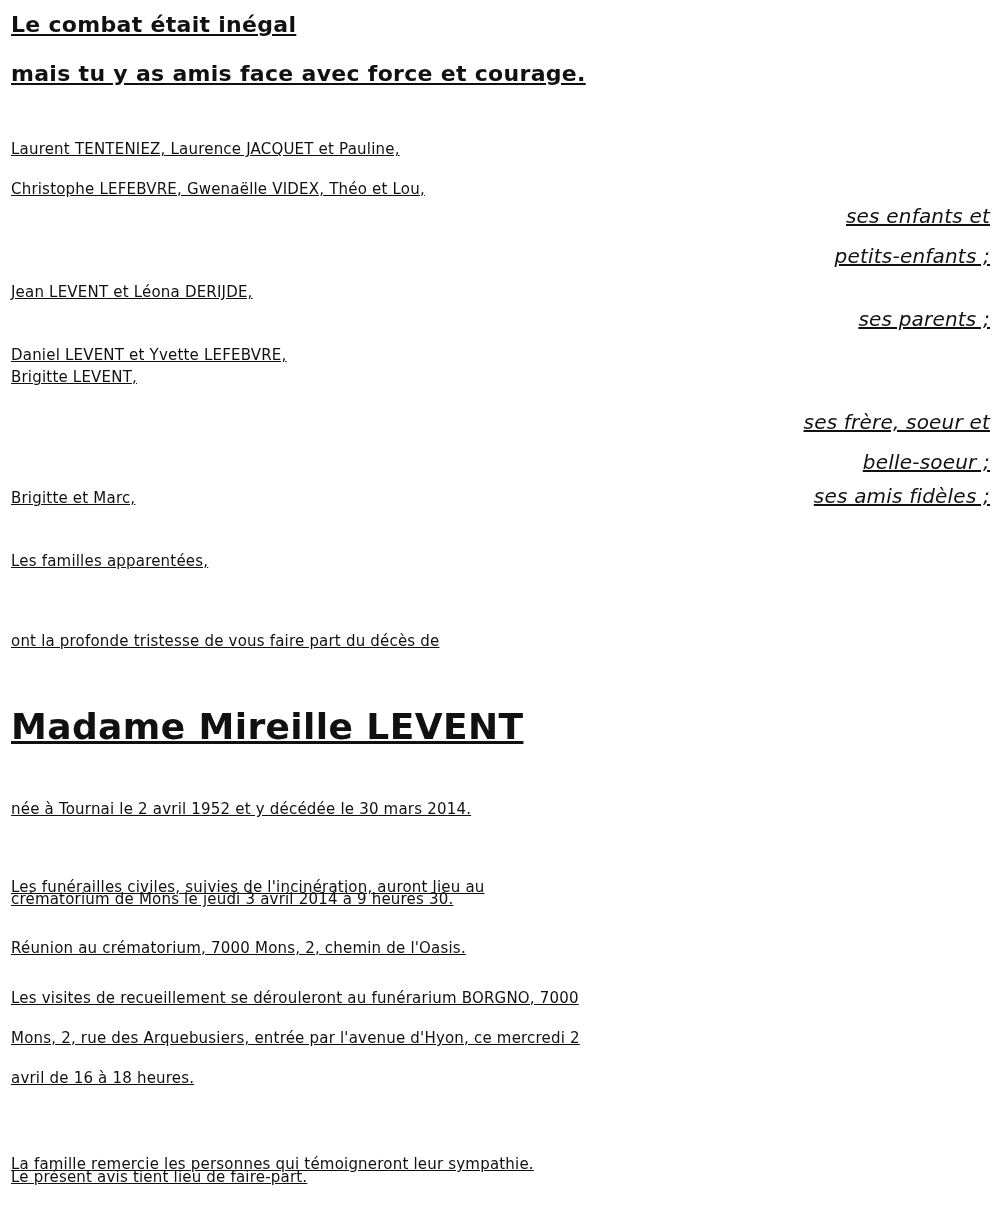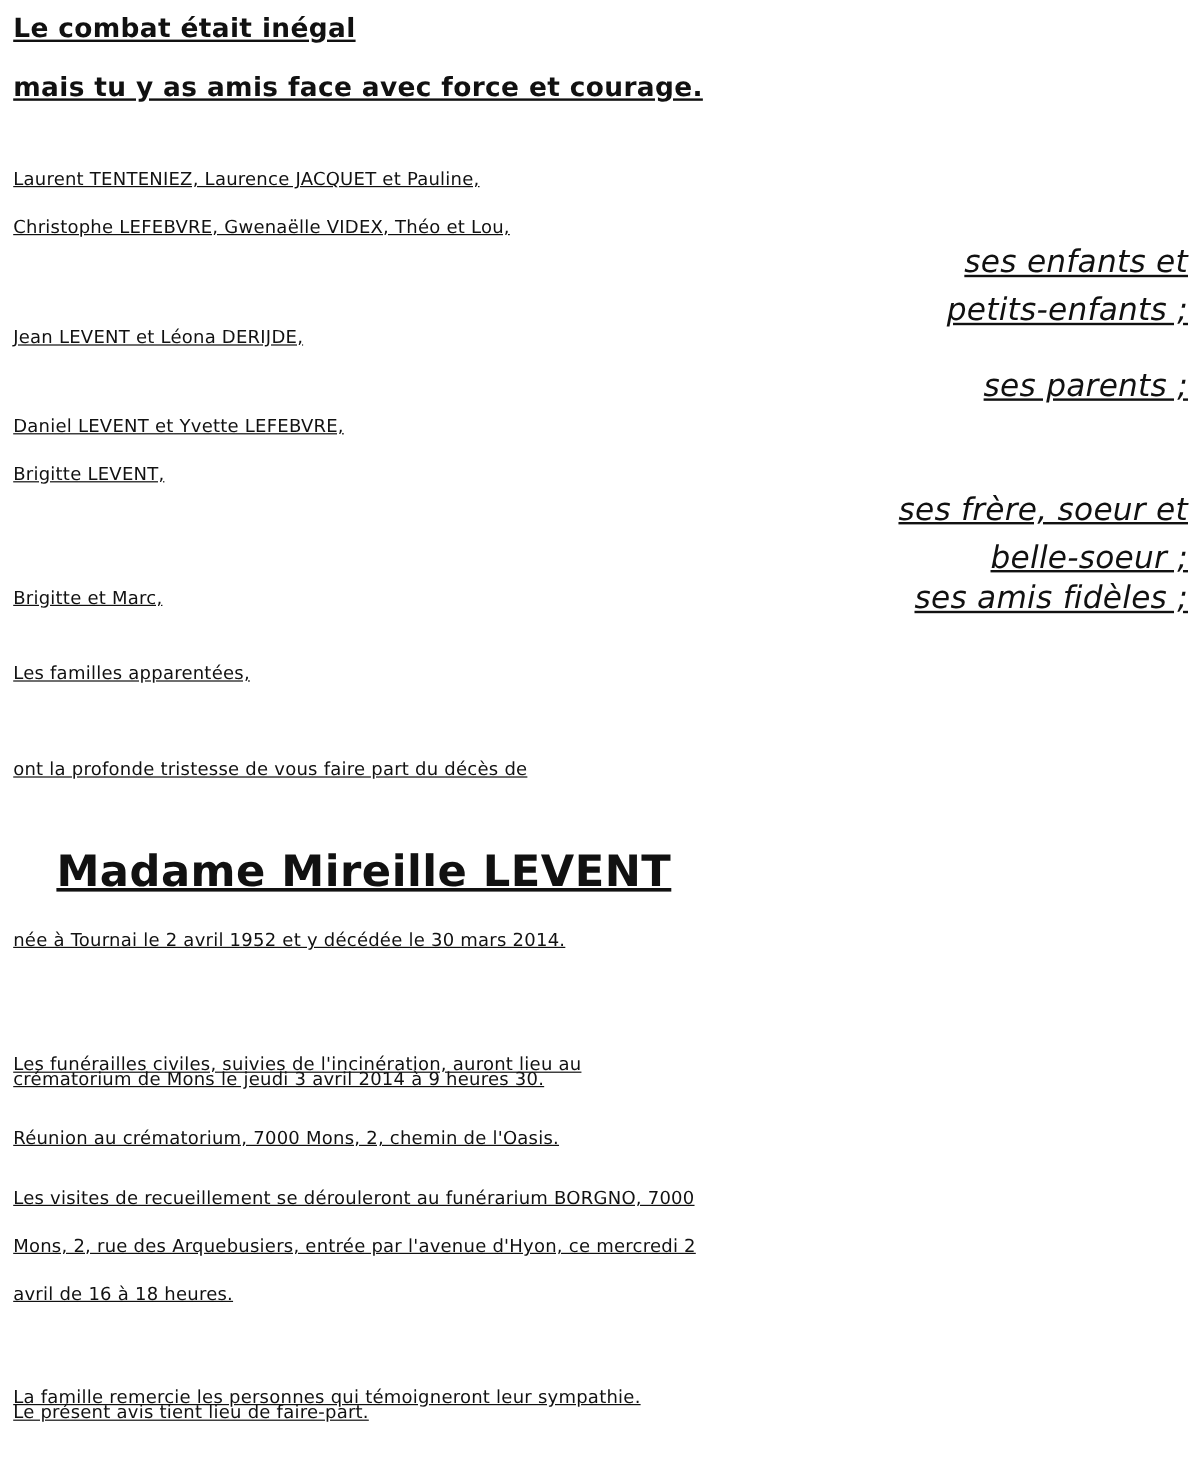--- a/index.html
+++ b/index.html
@@ -27,21 +27,21 @@
       letter-spacing: 0.3px;
     }
     .body-text {
       left: 11px;
       font-size: 15px;
       letter-spacing: 0.2px;
     }
     .role {
       right: 10px;
       font-style: italic;
-      font-size: 26px;
+      font-size: 20px;
       text-align: right;
       letter-spacing: 0.2px;
     }
     .name-title {
       left: 11px;
       font-weight: bold;
       font-size: 36px;
       letter-spacing: 0.4px;
     }
   </style>
@@ -51,38 +51,38 @@
 <div>
 
   <div class="abs epigraph" style="top:12px;">Le combat était inégal</div>
   <div class="abs epigraph" style="top:61px;">mais tu y as amis face avec force et courage.</div>
 
   <div class="abs body-text" style="top:140px;">Laurent TENTENIEZ, Laurence JACQUET et Pauline,</div>
   <div class="abs body-text" style="top:180px;">Christophe LEFEBVRE, Gwenaëlle VIDEX, Théo et Lou,</div>
   <div class="abs role" style="top:204px;">ses enfants et</div>
   <div class="abs role" style="top:244px;">petits-enfants ;</div>
 
-  <div class="abs body-text" style="top:272px;">Jean LEVENT et Léona DERIJDE,</div>
+  <div class="abs body-text" style="top:283px;">Jean LEVENT et Léona DERIJDE,</div>
   <div class="abs role" style="top:307px;">ses parents ;</div>
 
   <div class="abs body-text" style="top:346px;">Daniel LEVENT et Yvette LEFEBVRE,</div>
-  <div class="abs body-text" style="top:386px;">Brigitte LEVENT,</div>
+  <div class="abs body-text" style="top:368px;">Brigitte LEVENT,</div>
   <div class="abs role" style="top:410px;">ses frère, soeur et</div>
   <div class="abs role" style="top:450px;">belle-soeur ;</div>
 
   <div class="abs body-text" style="top:489px;">Brigitte et Marc,</div>
   <div class="abs role" style="top:484px;">ses amis fidèles ;</div>
 
   <div class="abs body-text" style="top:552px;">Les familles apparentées,</div>
 
   <div class="abs body-text" style="top:632px;">ont la profonde tristesse de vous faire part du décès de</div>
 
-  <div class="abs name-title" style="top:706px;margin-left:36px;">Madame Mireille LEVENT</div>
+  <div class="abs name-title" style="top:706px;">Madame Mireille LEVENT</div>
 
-  <div class="abs body-text" style="top:774px;">née à Tournai le 2 avril 1952 et y décédée le 30 mars 2014.</div>
+  <div class="abs body-text" style="top:800px;">née à Tournai le 2 avril 1952 et y décédée le 30 mars 2014.</div>
 
   <div class="abs body-text" style="top:850px;margin-top:28px;">Les funérailles civiles, suivies de l'incinération, auront lieu au</div>
   <div class="abs body-text" style="top:890px;">crématorium de Mons le jeudi 3 avril 2014 à 9 heures 30.</div>
 
   <div class="abs body-text" style="top:939px;">Réunion au crématorium, 7000 Mons, 2, chemin de l'Oasis.</div>
 
   <div class="abs body-text" style="top:989px;">Les visites de recueillement se dérouleront au funérarium BORGNO, 7000</div>
   <div class="abs body-text" style="top:1029px;">Mons, 2, rue des Arquebusiers, entrée par l'avenue d'Hyon, ce mercredi 2</div>
   <div class="abs body-text" style="top:1069px;">avril de 16 à 18 heures.</div>
 

